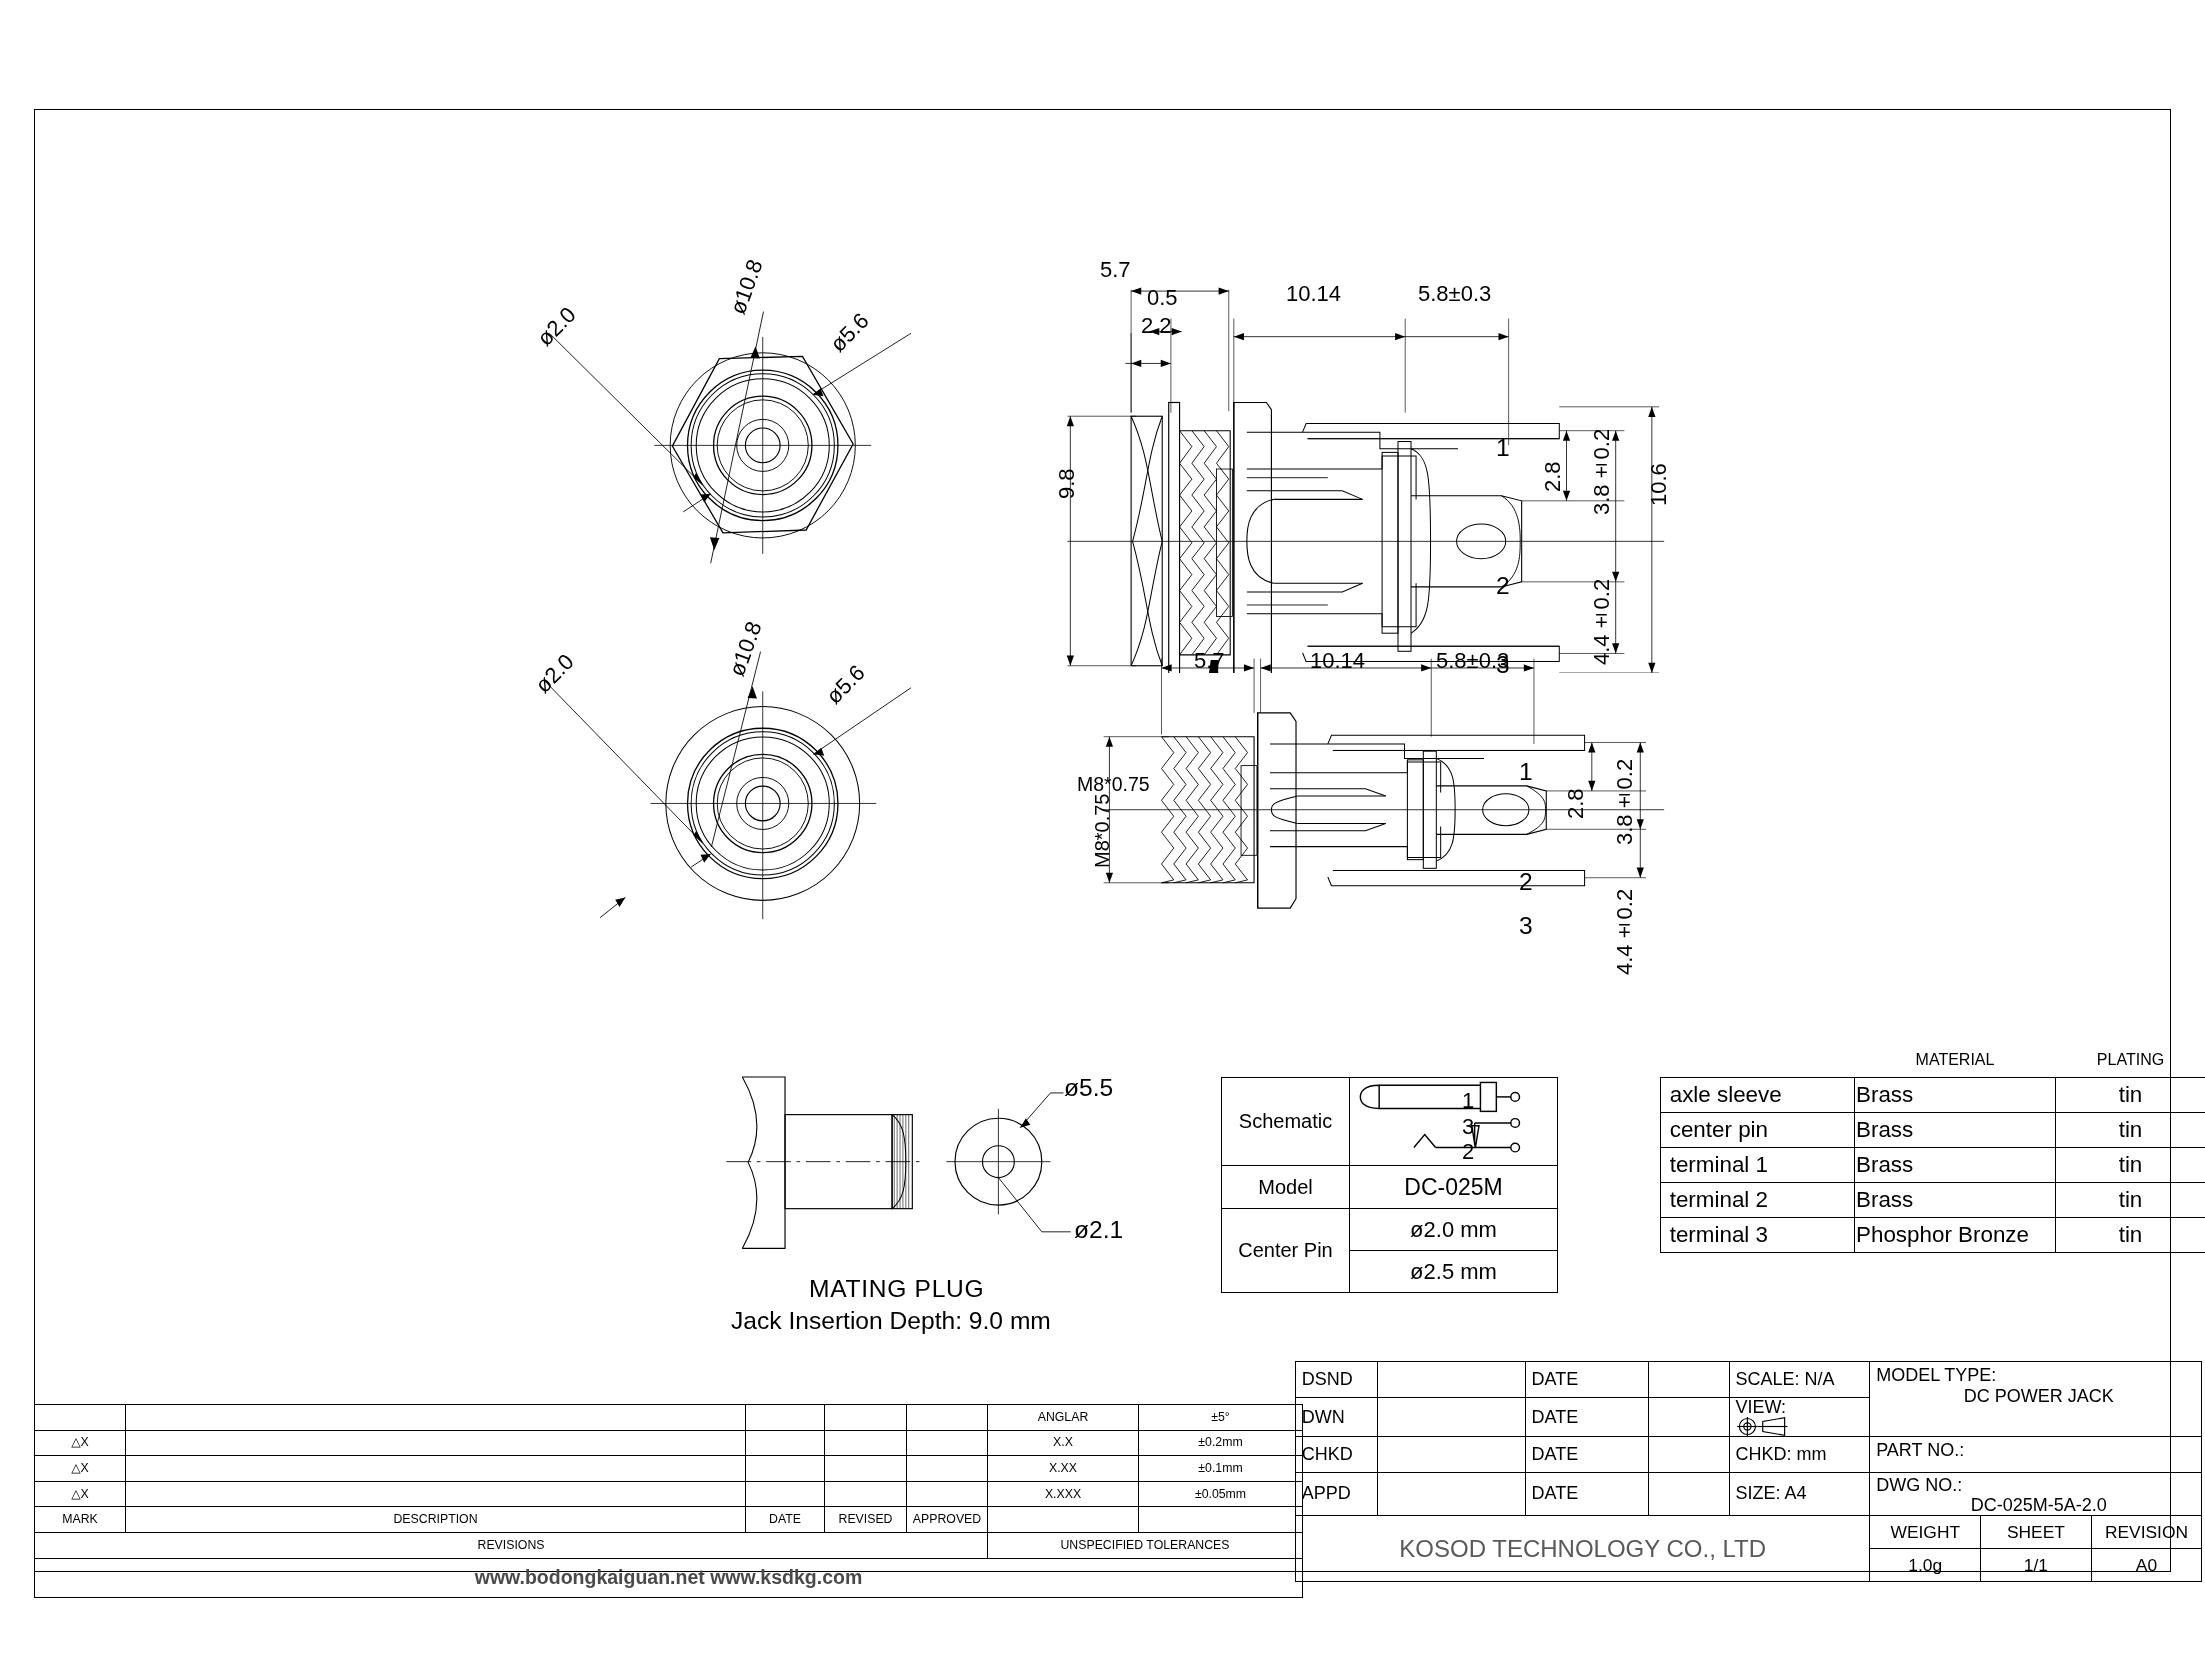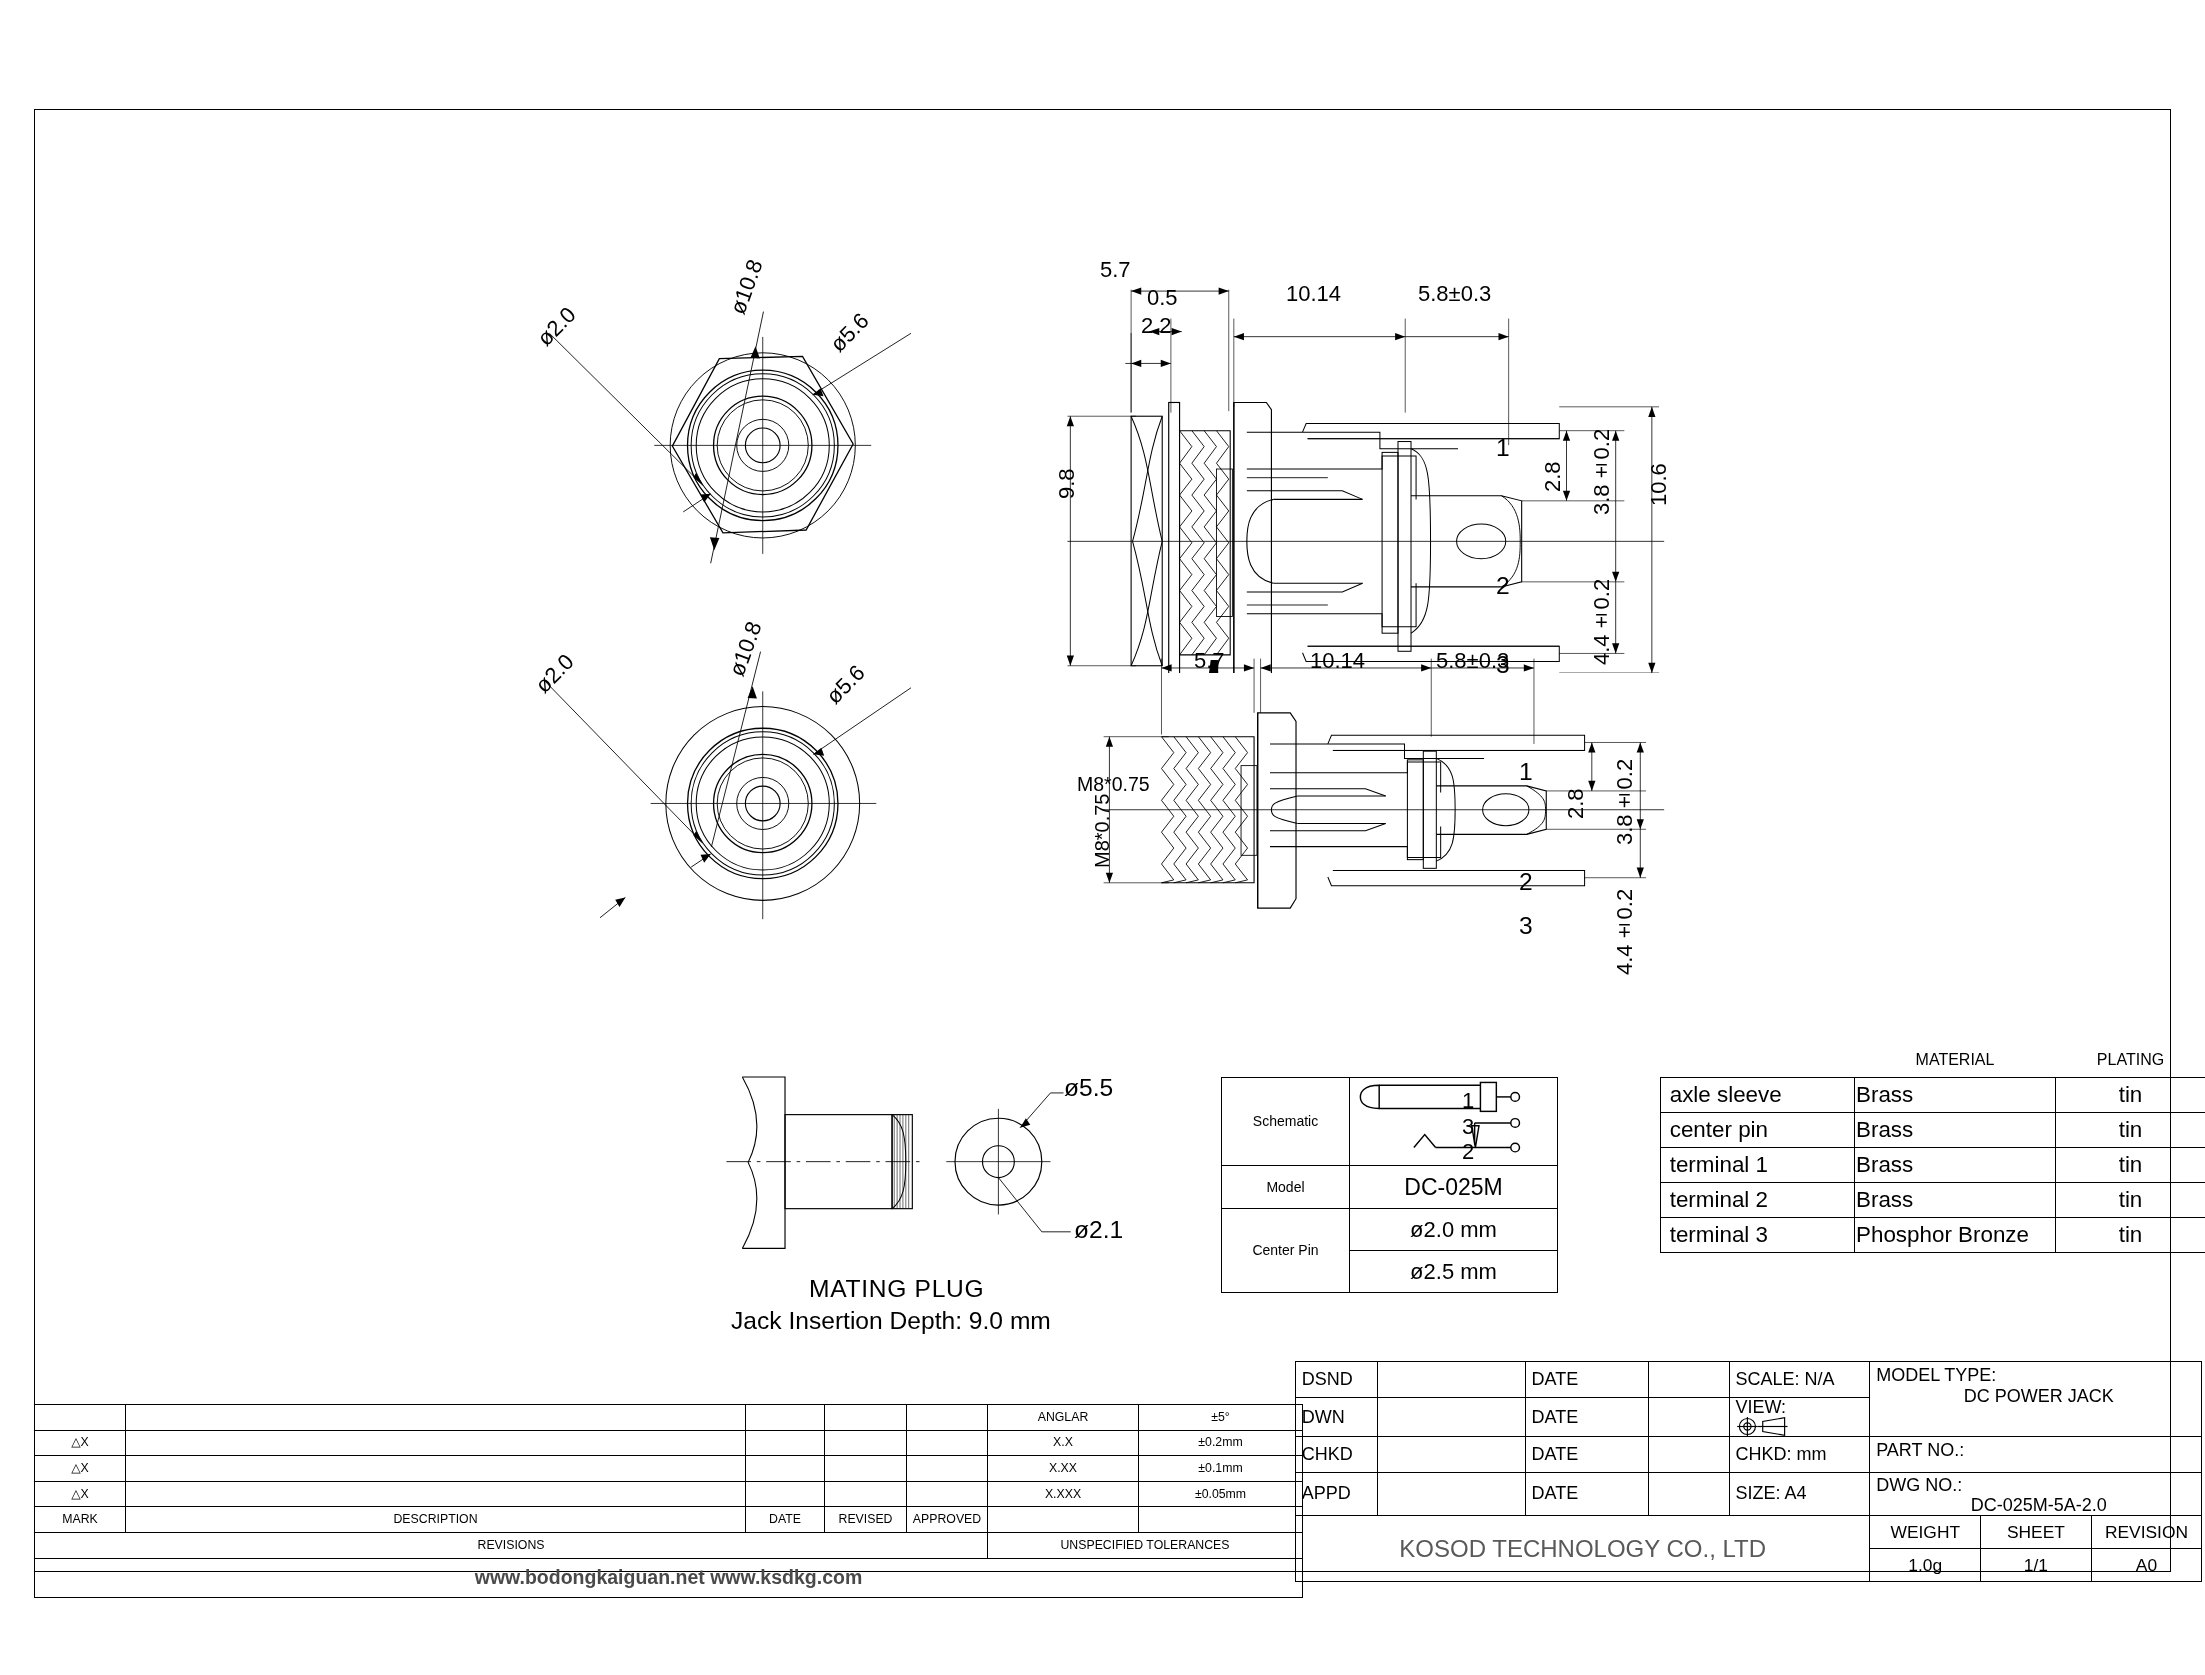--- a/index.html
+++ b/index.html
@@ -15,21 +15,21 @@
   .serif{font-family:"Liberation Serif",serif;}
   
   #material-table{left:1660px;top:1044px;width:545px;}
   #material-table td{font-size:22.4px;}
   #material-table .hdr td{font-size:16px;border:none;border-bottom:1.2px solid #000;}
   #material-table .hdr td.blank{border-bottom:none;}
   #material-table td.lbl{text-align:left;padding-left:8.7px;}
   #material-table td.mat{text-align:left;padding-left:1px;}
   
   #spec-table{left:1221px;top:1077px;width:337px;}
-  #spec-table td{font-size:14px;}
+  #spec-table td{font-size:20px;}
   
   #rev-table{left:34px;top:1404px;width:1261px;}
   #rev-table td{font-size:12.3px;height:24px;}
   #tb-table{left:1295px;top:1361px;width:875px;}
   #tb-table td{font-size:18px;}
   .lft{text-align:left !important;padding-left:5.8px !important;}
   
   .dim{font-size:22px;font-family:"Liberation Sans",sans-serif;white-space:nowrap;}
   .vert{writing-mode:vertical-rl;transform:rotate(180deg);}
 </style>

